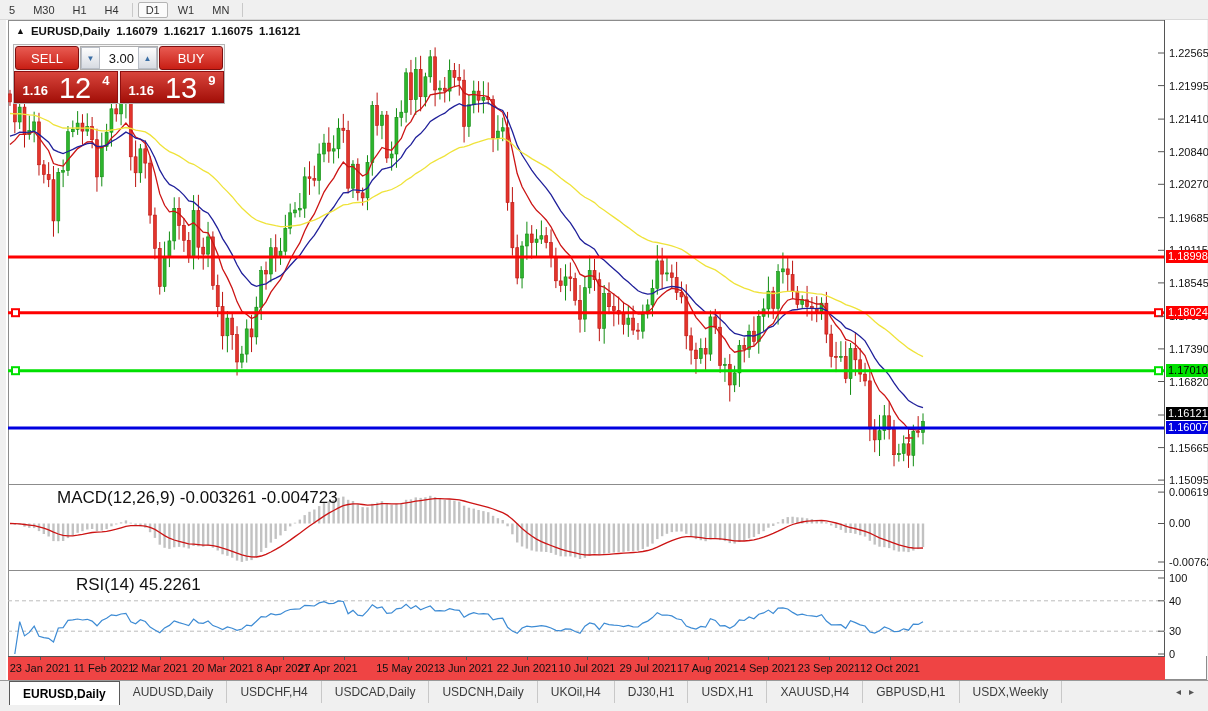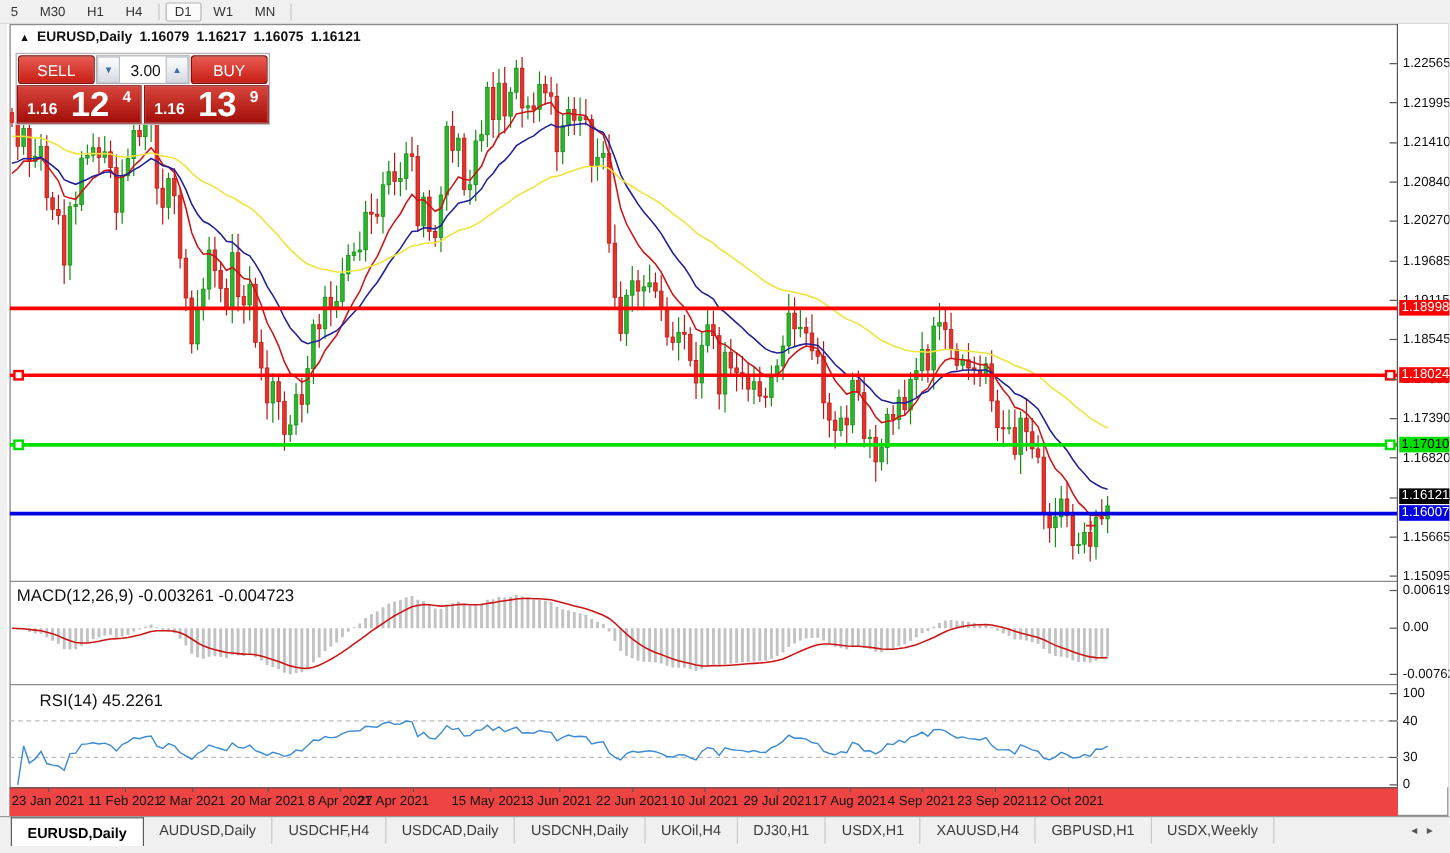--- a/index.html
+++ b/index.html
@@ -27,24 +27,24 @@
   #trade-panel{position:absolute;left:13px;top:44px;width:212px;height:60px;z-index:6;border:1px solid #b5b5b5;background:#f5f5f5;box-sizing:border-box;}
   #tp-top{display:flex;height:26px;}
   .trade-btn{flex:0 0 62px;margin:1px;border:1px solid #7e1010;border-radius:3px;background:linear-gradient(#e85b52,#c81e14);color:#fff;font-size:13px;display:flex;align-items:center;justify-content:center;}
   #vol-box{flex:1;display:flex;margin:1px 0;border:1px solid #adadad;background:#fff;}
   .spin-btn{width:17px;background:linear-gradient(#fdfdfd,#d7dbe2);border:1px solid #b9bec7;color:#3a6ea5;font-size:8px;display:flex;align-items:center;justify-content:center;}
   #vol-value{flex:1;font-size:13px;color:#111;display:flex;align-items:center;justify-content:flex-end;padding-right:4px;}
   #tp-prices{display:flex;height:32px;}
   .price-box{flex:1;background:linear-gradient(#d8453c,#a30f08);border:1px solid #8d0f0f;color:#fff;display:flex;align-items:flex-end;justify-content:center;padding-bottom:1px;gap:10px;}
   .price-box + .price-box{margin-left:2px;}
   .pb-prefix{font-size:13px;font-weight:700;margin-bottom:3px;}
-  .pb-big{font-size:29px;font-weight:700;line-height:26px;margin:0 1px;}
+  .pb-big{font-size:29px;font-weight:400;line-height:26px;margin:0 1px;}
   .pb-sup{font-size:13px;font-weight:700;align-self:flex-start;margin-top:1px;}
   
-  .ind-label{position:absolute;font-size:14px;color:#111;z-index:4;white-space:nowrap;}
+  .ind-label{position:absolute;font-size:17px;color:#111;z-index:4;white-space:nowrap;margin-left:43px;}
   
   #tabbar{position:absolute;left:0;top:680px;width:1208px;height:31px;background:#f0f0f0;border-top:1px solid #999;display:flex;align-items:flex-start;padding-left:9px;box-sizing:border-box;}
   .tab{height:22px;display:flex;align-items:center;padding:0 13px;font-size:12px;color:#3c3c3c;border-right:1px solid #c8c8c8;cursor:default;white-space:nowrap;}
   .tab.active{background:#fff;border:1px solid #5a5a5a;border-bottom:none;font-weight:700;color:#000;height:23px;}
   #tab-arrows{position:absolute;right:6px;top:686px;font-size:10px;color:#555;letter-spacing:8px;}
 </style>
 </head>
 <body>
 
 <div id="app">

